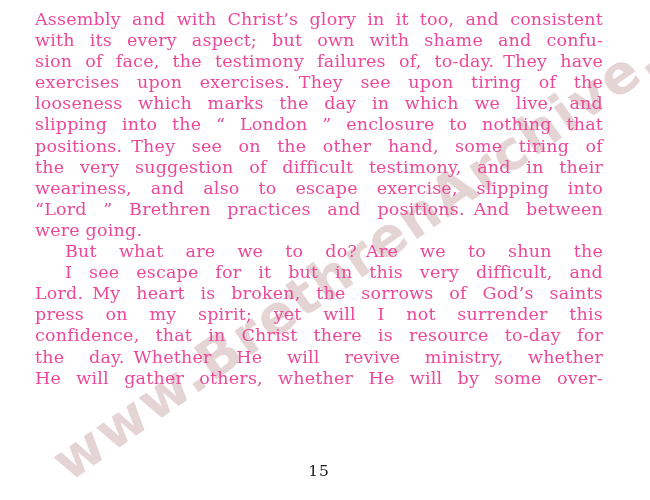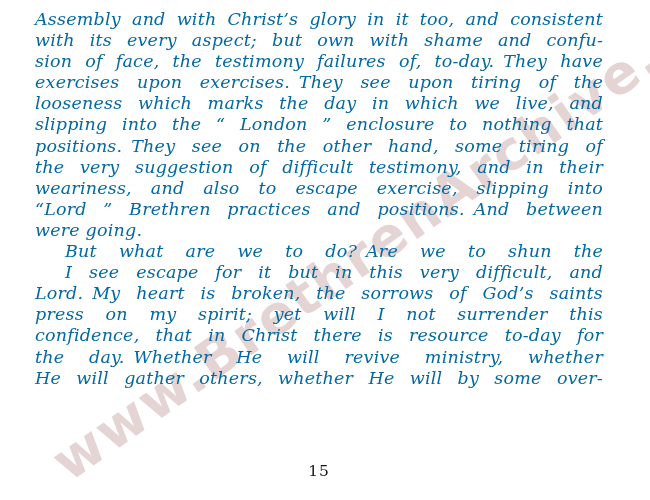--- a/index.html
+++ b/index.html
@@ -45,22 +45,21 @@
     width: 568px;
     z-index: 2;
   }
   .line {
     font-size: 17.5px;
     line-height: 21.1px;
     letter-spacing: 0.2px;
     text-align: justify;
     text-align-last: justify;
     white-space: normal;
-    color: #0369a1;
-    font-style: italic;
+    color: #ec4899;
   }
   .line.indent {
     text-indent: 30px;
   }
   .line.flush-left {
     text-align: right;
     text-align-last: left;
   }
   .page-number {
     position: absolute;

